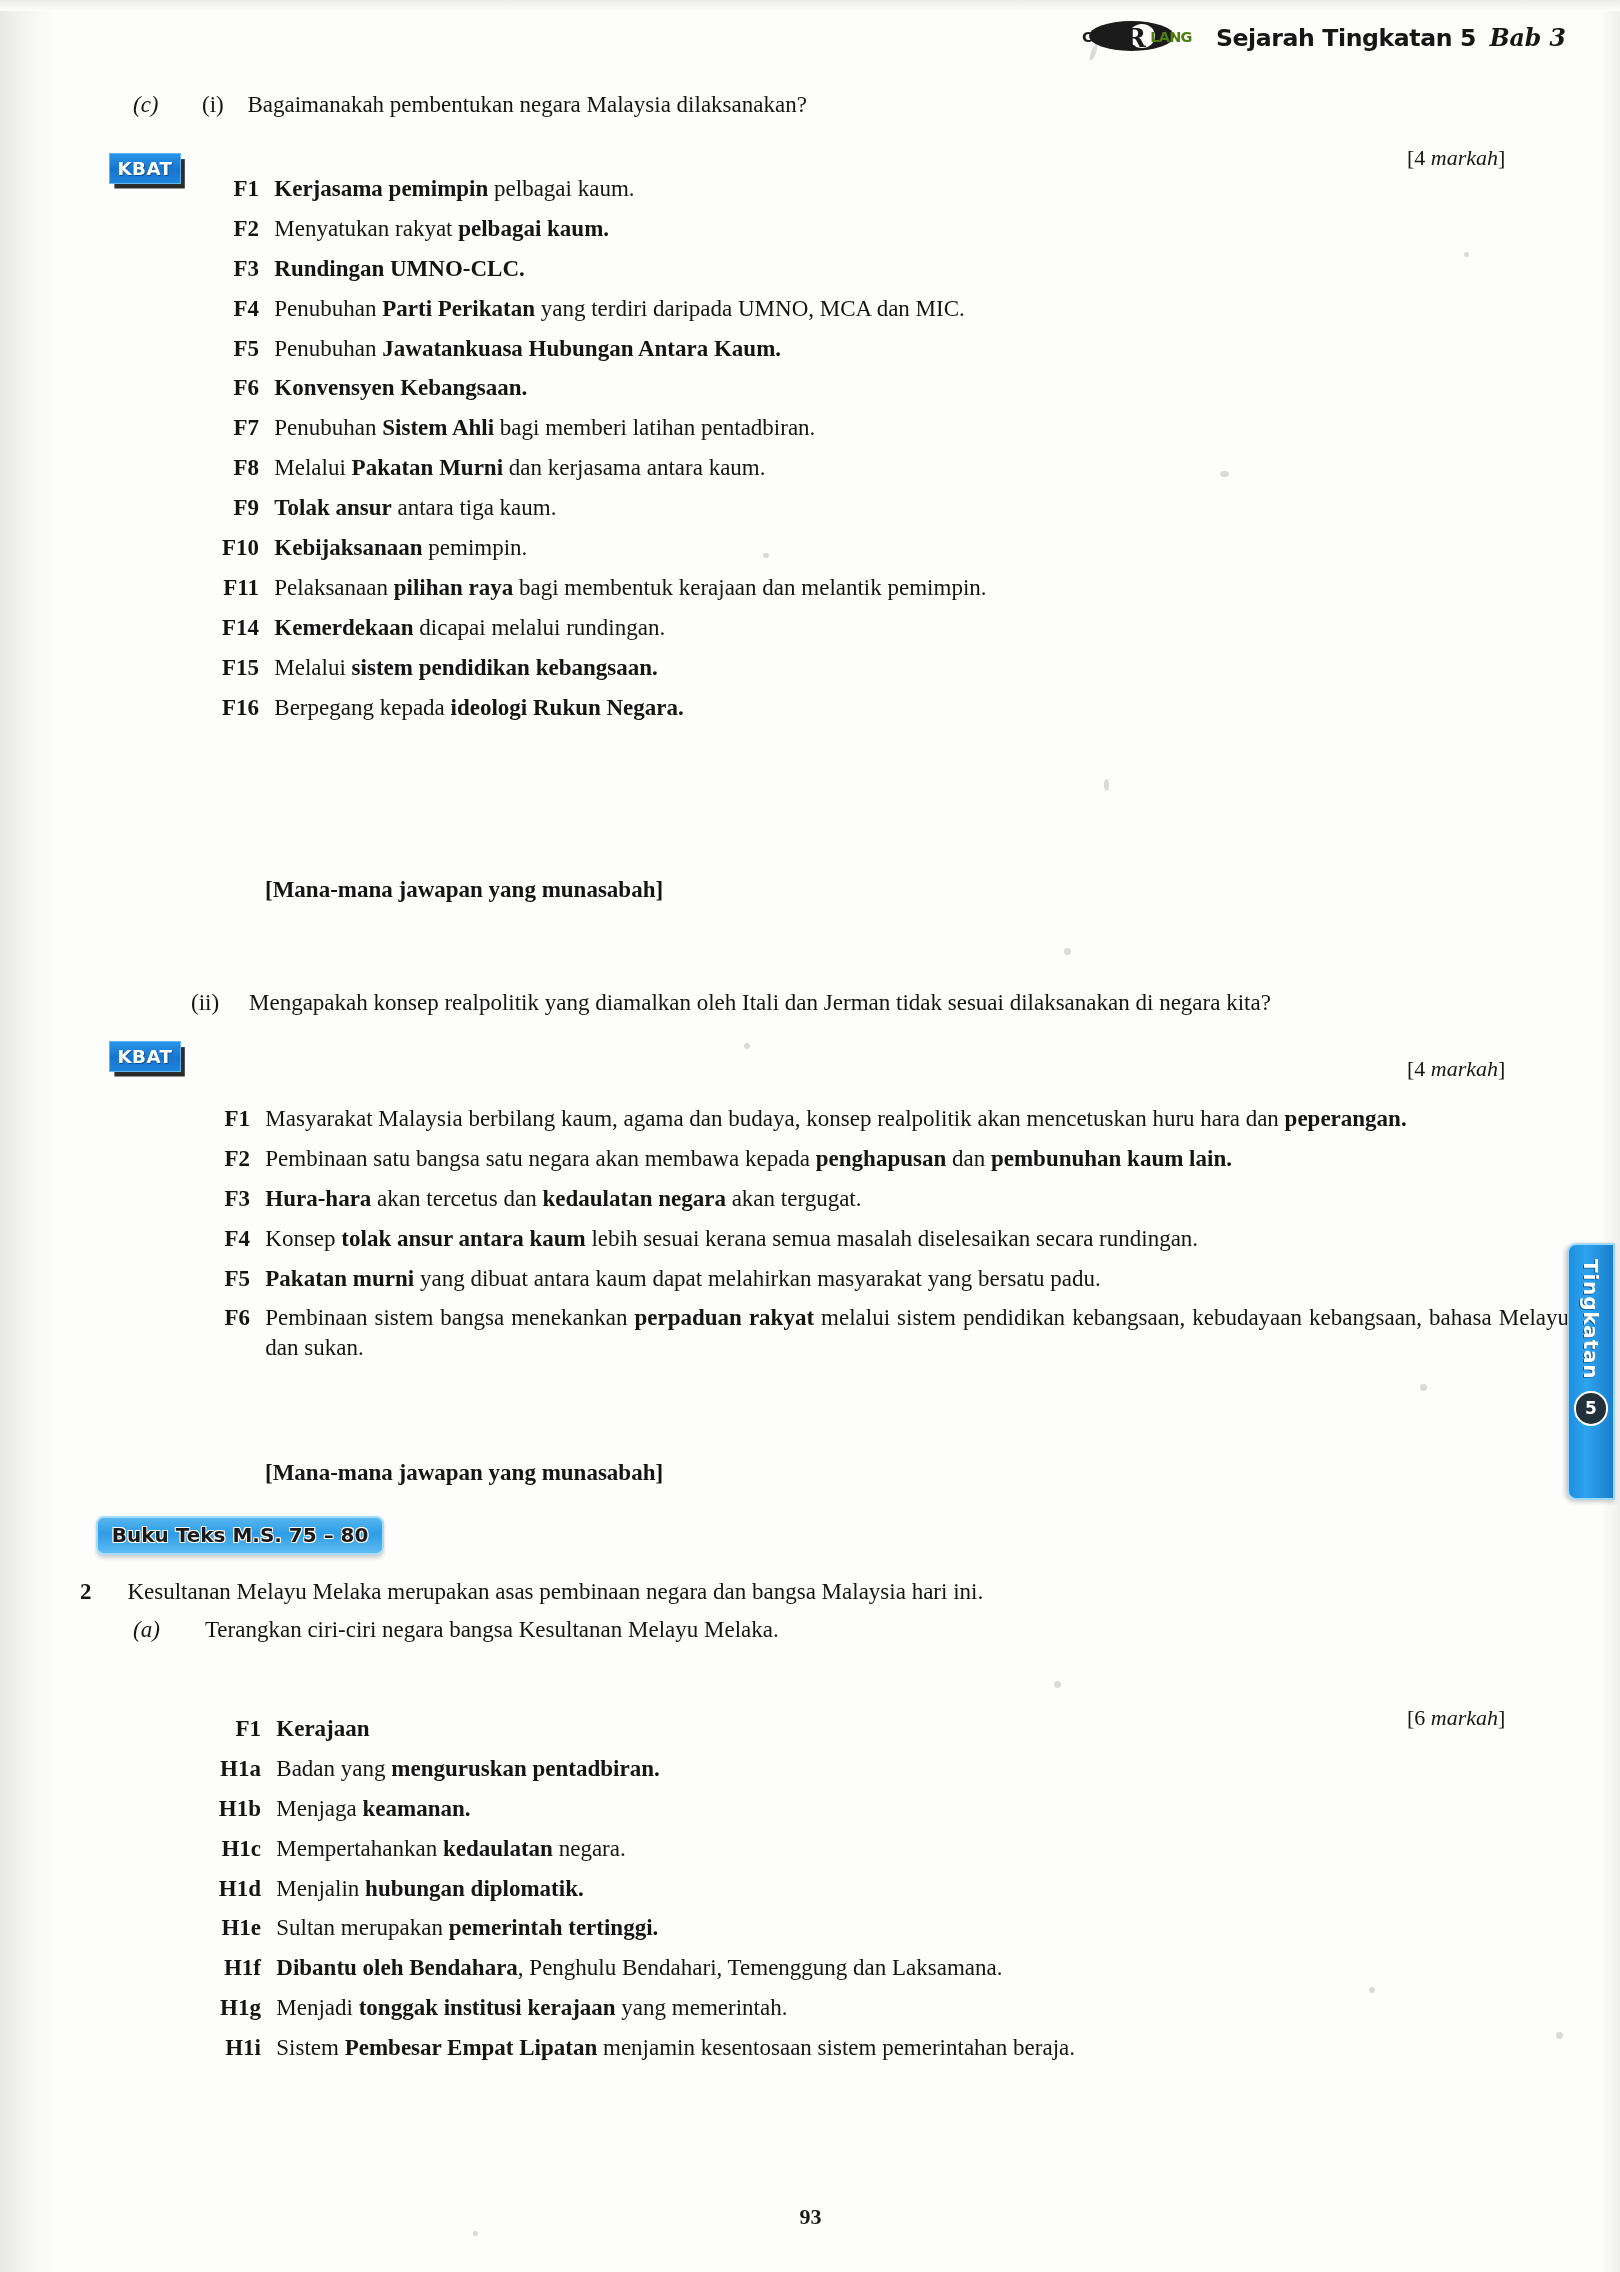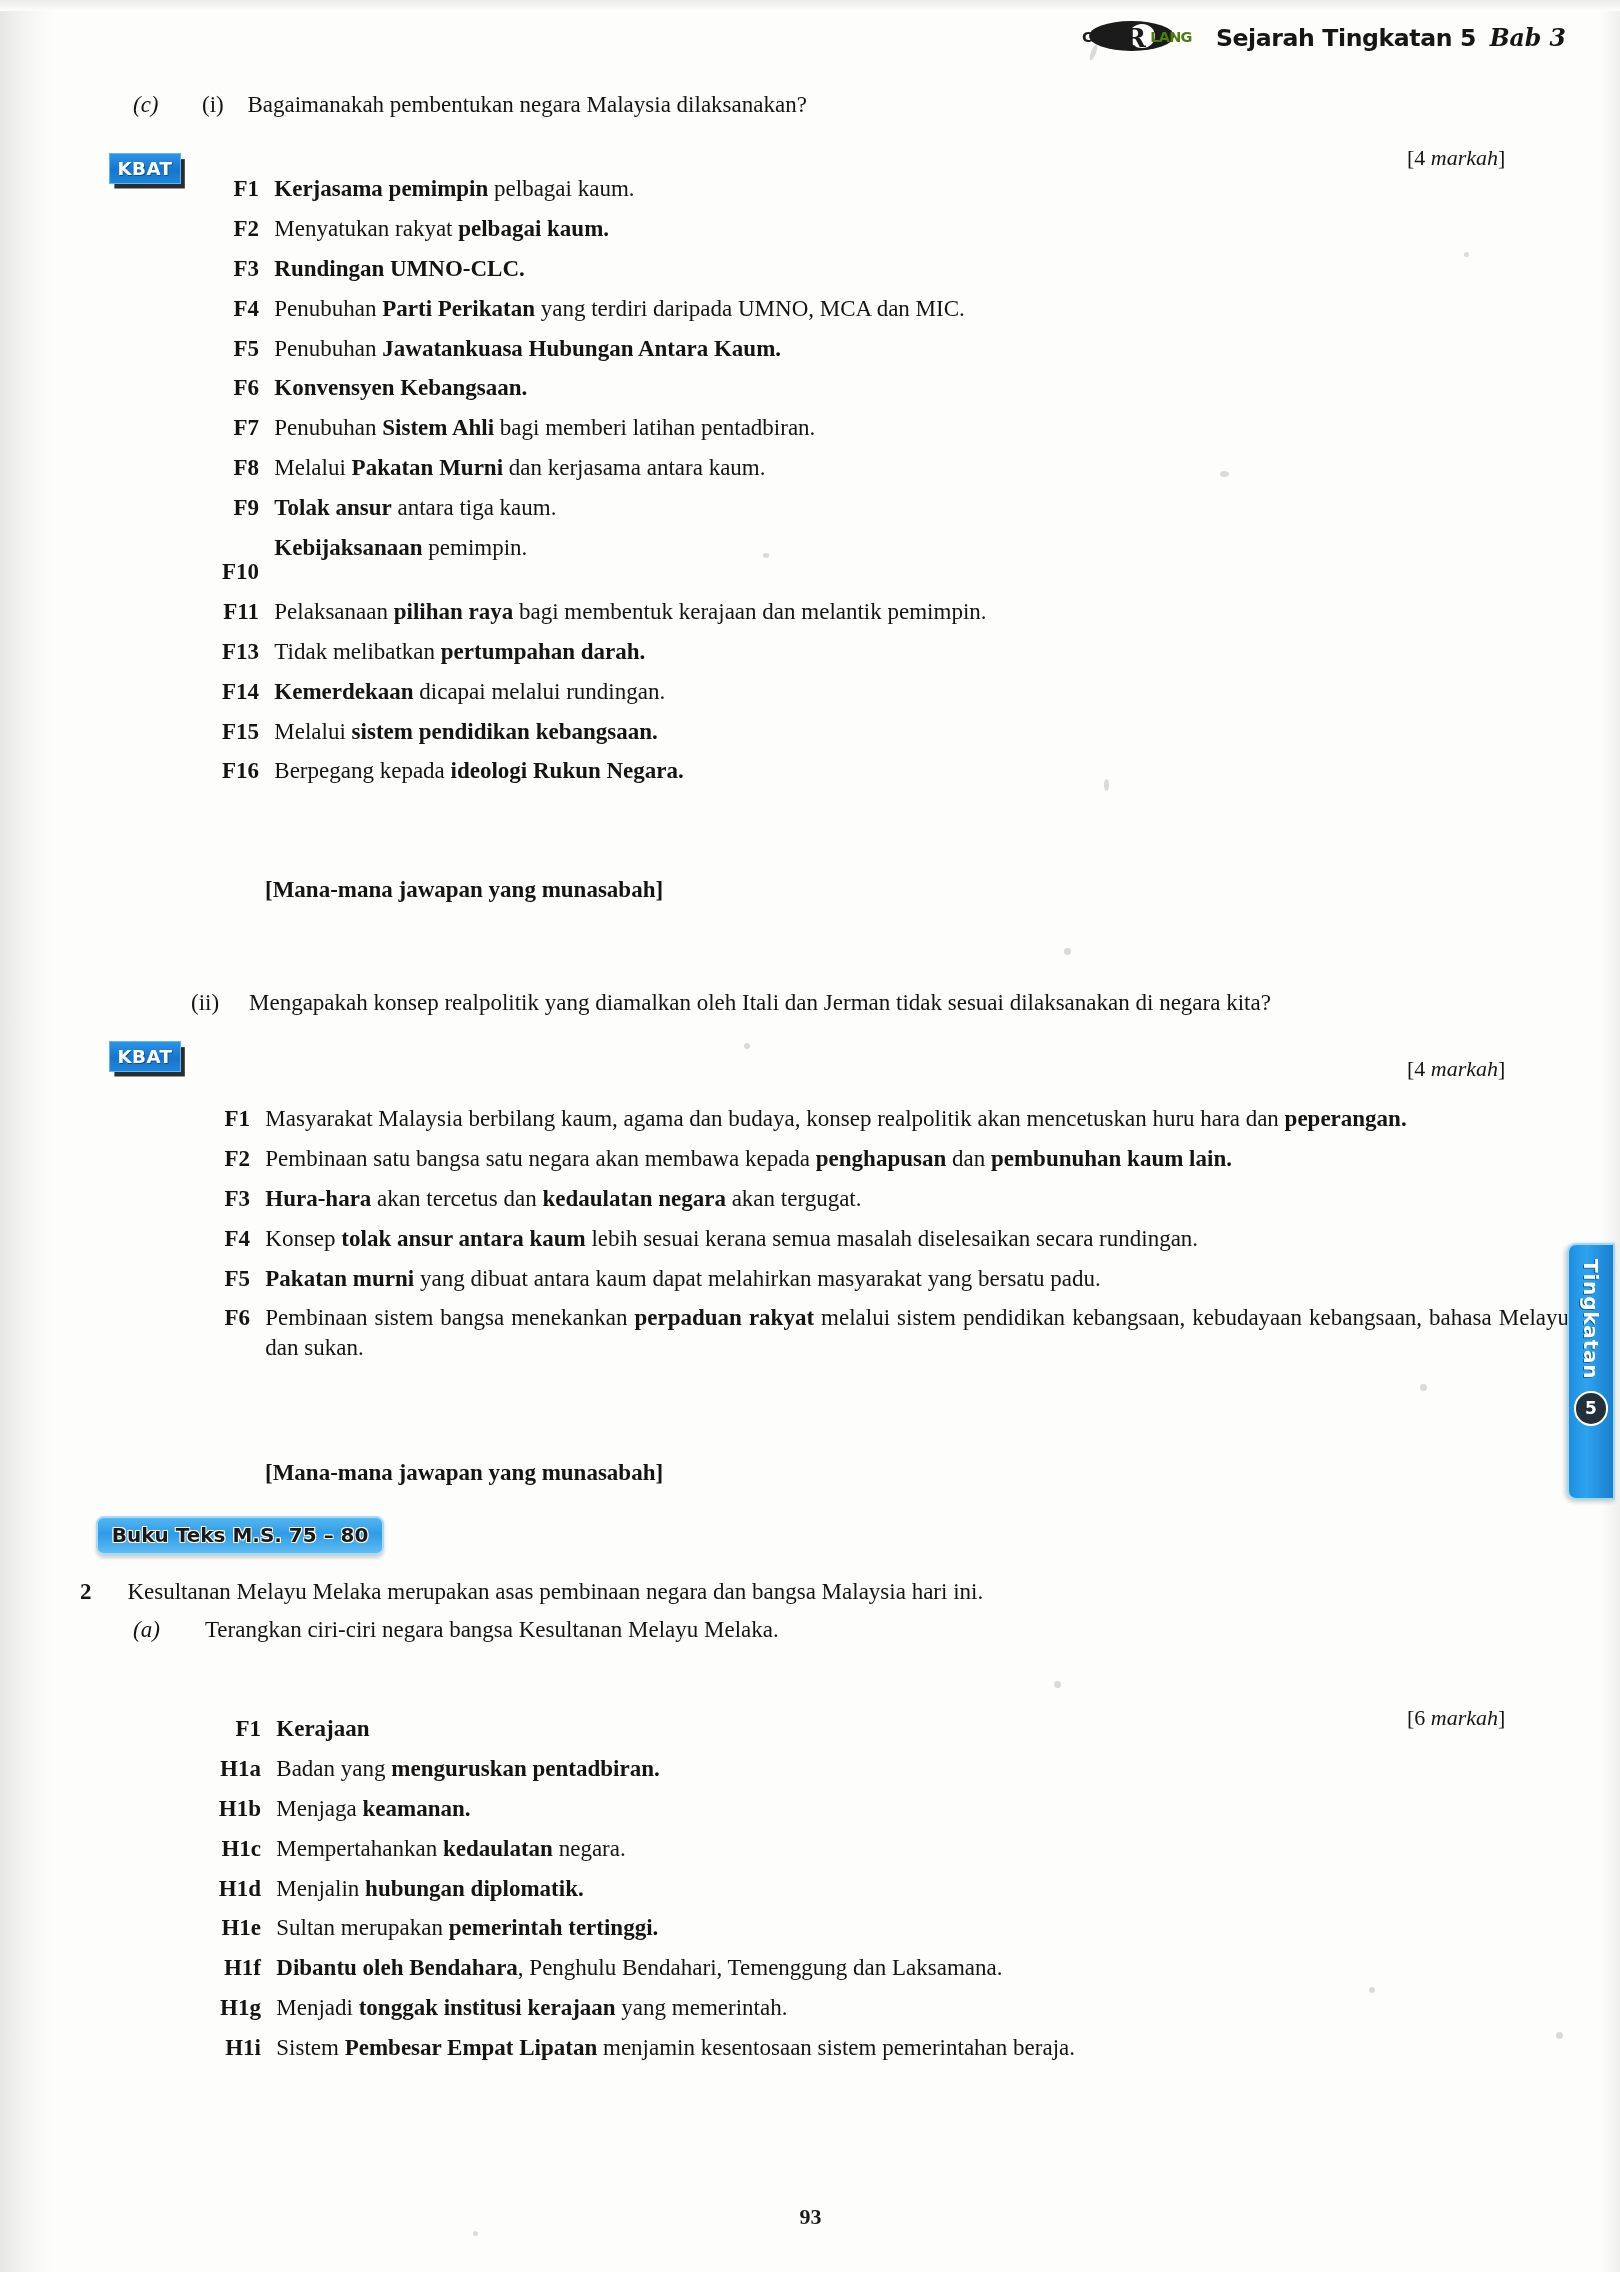--- a/index.html
+++ b/index.html
@@ -347,30 +347,26 @@
       </div>
       <div class="fact">
         <span class="code" style="width: 55px;">F8</span>
         <span class="body"><span>Melalui </span><b>Pakatan Murni</b><span> dan kerjasama antara kaum.</span></span>
       </div>
       <div class="fact">
         <span class="code" style="width: 55px;">F9</span>
         <span class="body"><b>Tolak ansur</b><span> antara tiga kaum.</span></span>
       </div>
       <div class="fact">
-        <span class="code" style="width: 55px; margin-top: 24px;">F10</span>
+        <span class="code" style="width: 55px;">F10</span>
         <span class="body"><b>Kebijaksanaan</b><span> pemimpin.</span></span>
       </div>
       <div class="fact">
         <span class="code" style="width: 55px;">F11</span>
         <span class="body"><span>Pelaksanaan </span><b>pilihan raya</b><span> bagi membentuk kerajaan dan melantik pemimpin.</span></span>
-      </div>
-      <div class="fact">
-        <span class="code" style="width: 55px;">F13</span>
-        <span class="body"><span>Tidak melibatkan </span><b>pertumpahan darah.</b></span>
       </div>
       <div class="fact">
         <span class="code" style="width: 55px;">F14</span>
         <span class="body"><b>Kemerdekaan</b><span> dicapai melalui rundingan.</span></span>
       </div>
       <div class="fact">
         <span class="code" style="width: 55px;">F15</span>
         <span class="body"><span>Melalui </span><b>sistem pendidikan kebangsaan.</b></span>
       </div>
       <div class="fact">

